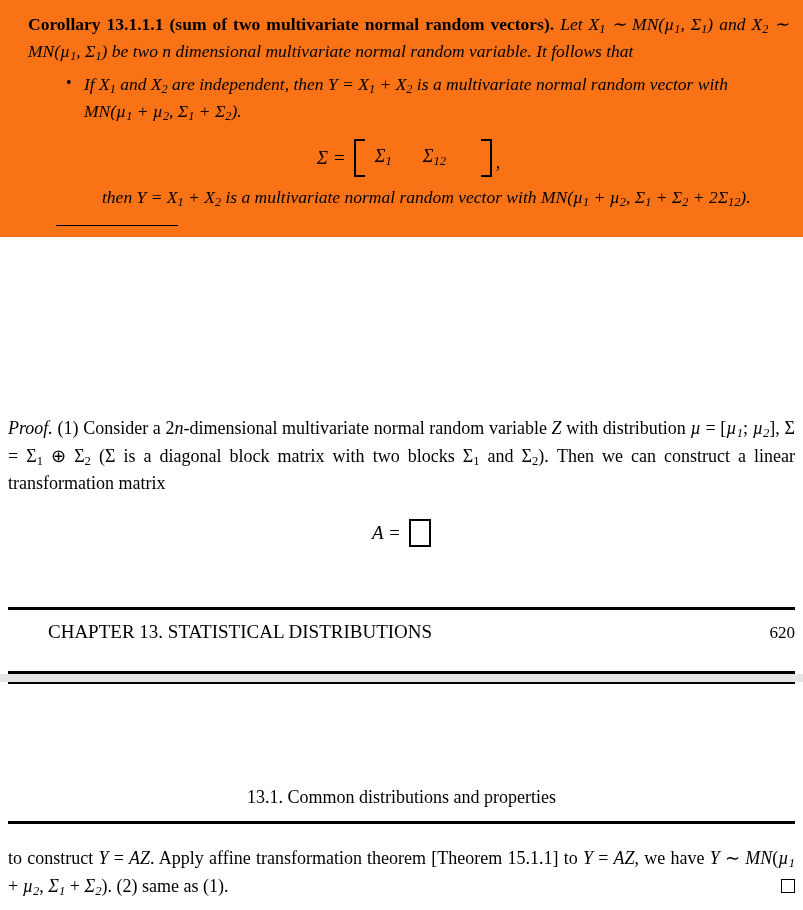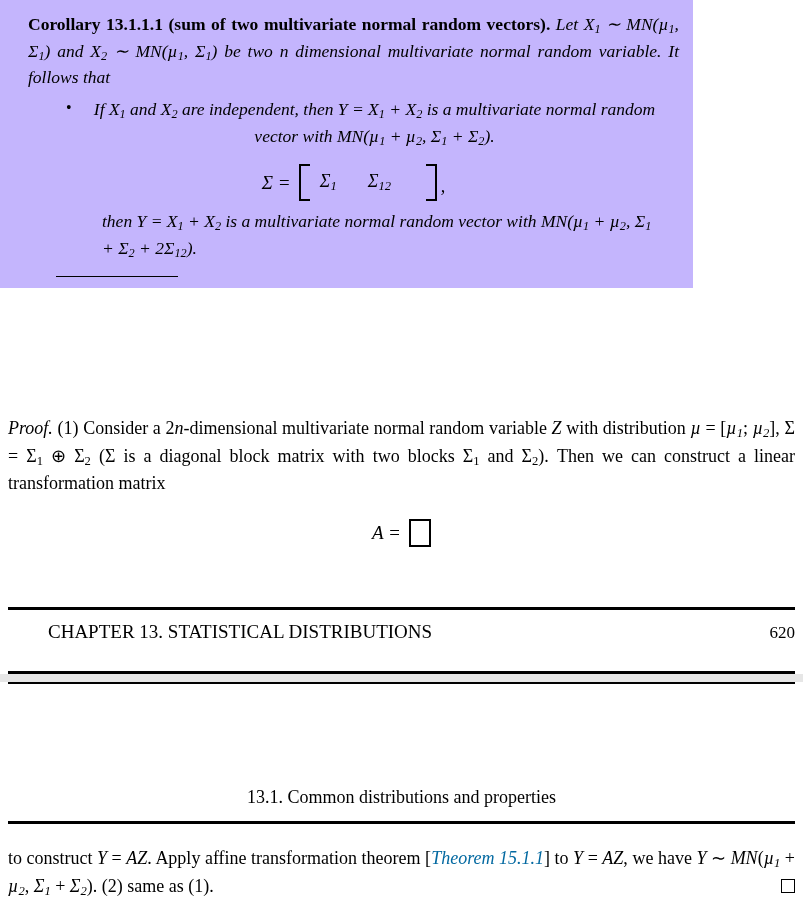--- a/index.html
+++ b/index.html
@@ -19,22 +19,22 @@
     position: relative;
     width: 803px;
     height: 910px;
   }
 
   
   .corollary-box {
     position: absolute;
     left: 0px;
     top: 0px;
-    width: 693px;
-    background: #c4b5fd;
+    width: 803px;
+    background: #f97316;
     padding: 12px 0 6px 0;
     box-sizing: border-box;
   }
   .cor-inner {
     padding: 0 14px 0 28px;
   }
   .cor-head {
     font-size: 17.5px;
     line-height: 1.42;
     text-align: justify;
@@ -63,21 +63,20 @@
     padding-left: 56px;
     list-style: none;
   }
   ul.cor-list li {
     position: relative;
     font-style: italic;
     font-size: 17.5px;
     line-height: 1.42;
     margin-bottom: 2px;
     padding-right: 14px;
-    text-align: center;
   }
   ul.cor-list li::before {
     content: "\2022";
     position: absolute;
     left: -18px;
     top: 0;
     font-style: normal;
     font-size: 16px;
   }
 
@@ -233,22 +232,21 @@
   .bottom-text {
     position: absolute;
     left: 8px;
     top: 845px;
     width: 787px;
     font-size: 18px;
     line-height: 1.45;
     text-align: justify;
   }
   .link {
-    color: #0369a1;
-    font-style: italic;
+    color: #000000;
   }
   .qed {
     float: right;
     display: inline-block;
     width: 12px;
     height: 12px;
     border: 1.5px solid #000;
     margin-top: 6px;
   }
 </style>

